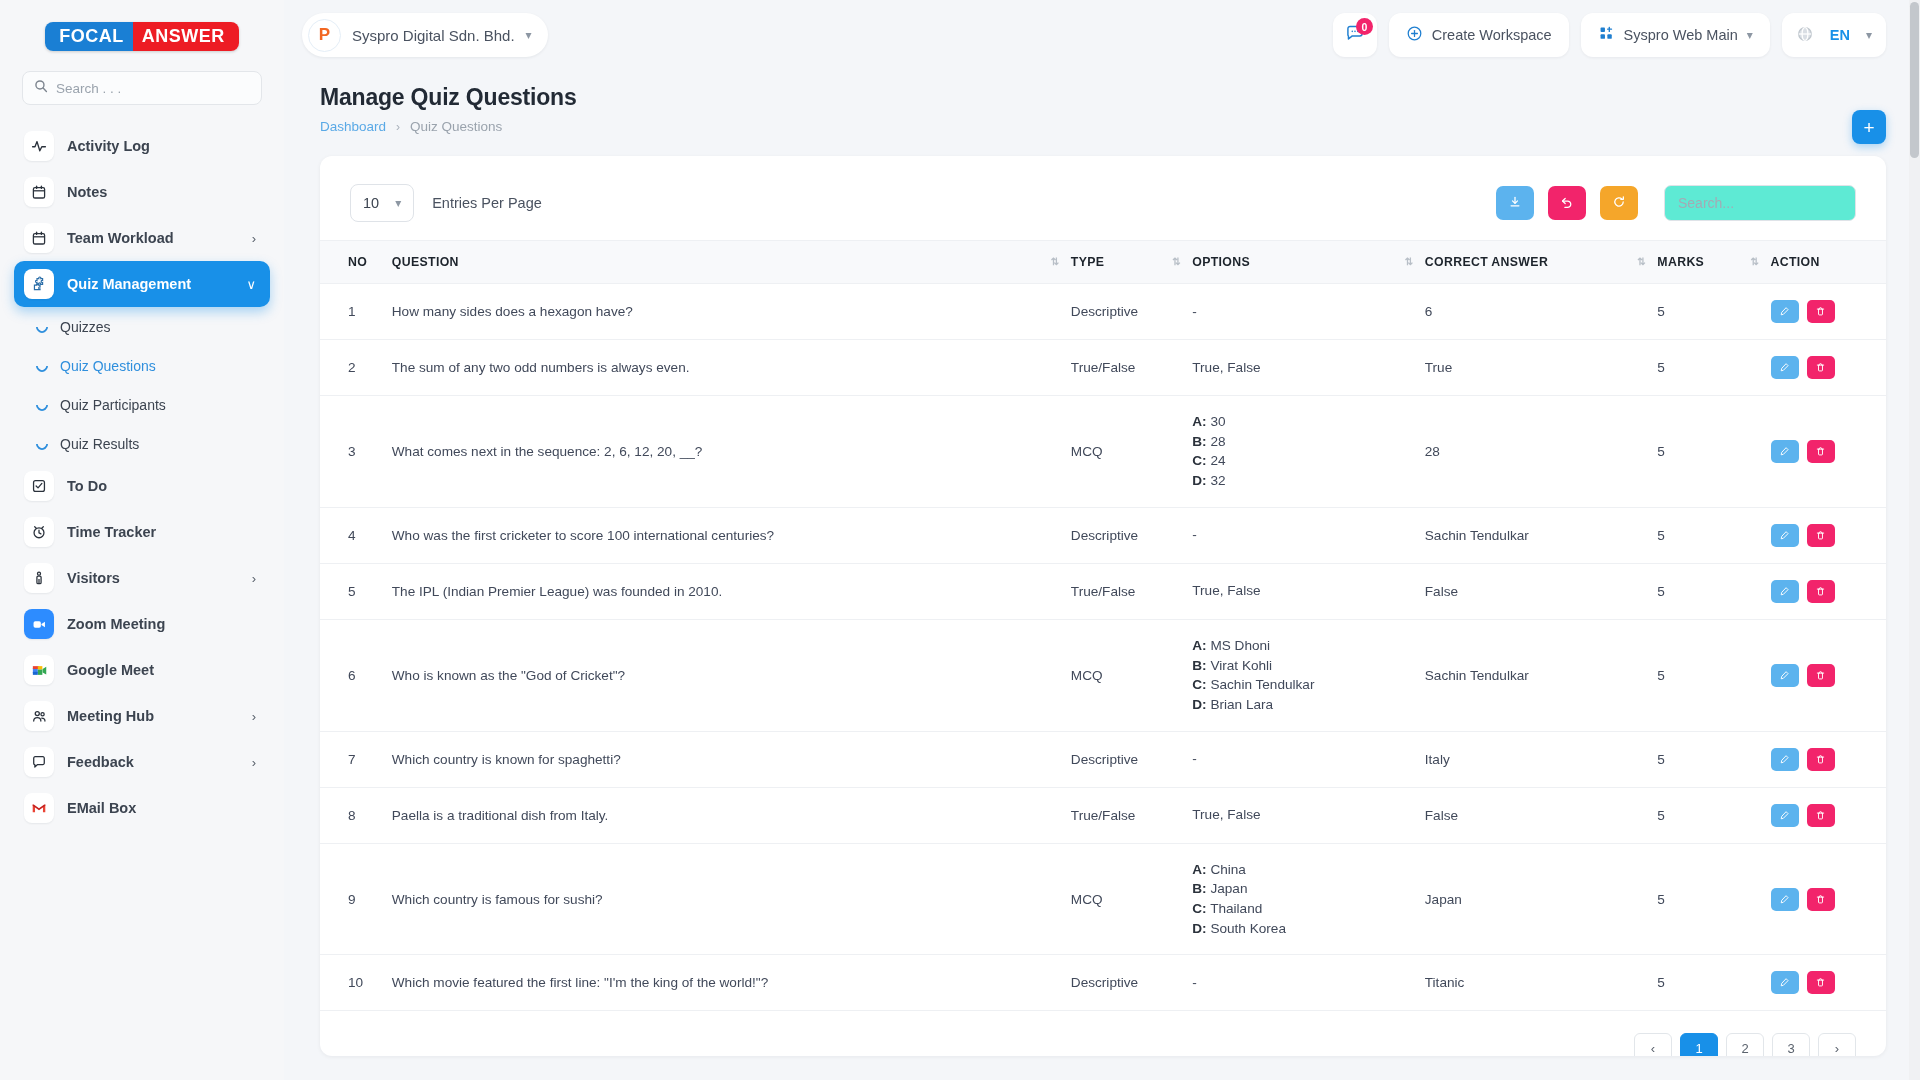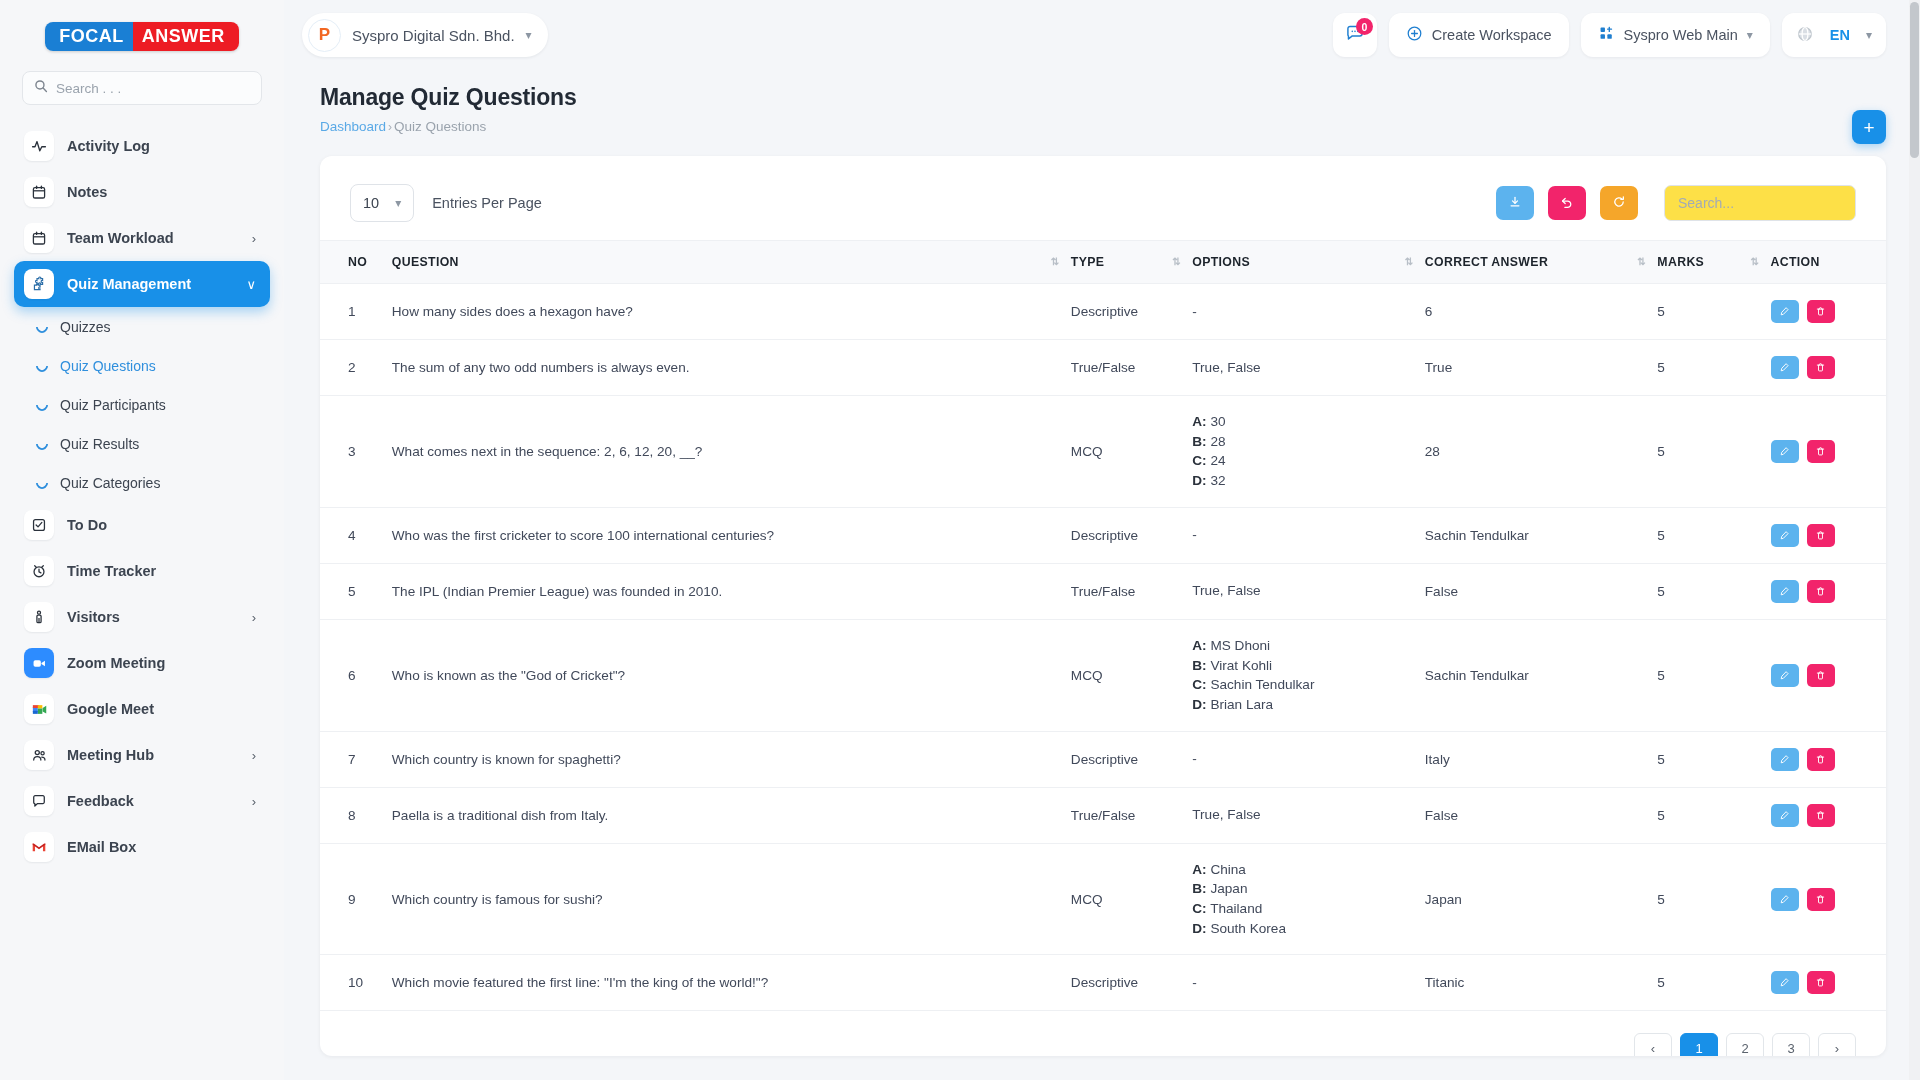--- a/index.html
+++ b/index.html
@@ -112,21 +112,21 @@
     display: flex; align-items: center; gap: 9px;
     height: 44px; padding: 0 17px; background: #fff;
     border-radius: 12px; cursor: pointer; font-size: 14.5px; color: #4a5260;
     box-shadow: 0 1px 3px rgba(16,24,40,.06);
   }
   .lang-pill { gap: 16px; padding: 0 14px; }
   .lang-pill .lg { color: #1890e8; font-weight: 600; font-size: 14.5px; }
 
   .page-head { padding: 14px 34px 0 36px; }
   .page-title { font-size: 23px; font-weight: 700; color: #222a35; letter-spacing: -.2px; }
-  .crumbs { margin-top: 8px; display: flex; align-items: center; gap: 2px; font-size: 13.5px; }
+  .crumbs { margin-top: 8px; display: flex; align-items: center; gap: 10px; font-size: 13.5px; }
   .crumbs .c1 { color: #5aa9e6; cursor: pointer; }
   .crumbs .sep { color: #a9b1bb; font-size: 12px; }
   .crumbs .c2 { color: #9aa3ad; }
 
   .add-btn {
     position: absolute; right: 34px; top: 110px;
     width: 34px; height: 34px; border-radius: 8px;
     background: #1890e8; color: #fff; border: none; cursor: pointer;
     font-size: 19px; line-height: 1;
     display: flex; align-items: center; justify-content: center;
@@ -154,21 +154,21 @@
     cursor: pointer; display: flex; align-items: center; justify-content: center;
     color: #fff;
   }
   .sq-dl { background: #5cb3ee; }
   .sq-undo { background: #f2246b; }
   .sq-refresh { background: #f5a62a; }
   .tbl-search {
     width: 192px; height: 36px; margin-left: 12px;
     border: 1px solid #dfe3e8; border-radius: 7px;
     padding: 0 13px; font-family: inherit; font-size: 14px;
-    color: #4a5260; outline: none; background: #fde047;
+    color: #4a5260; outline: none; background: #5eead4;
   }
   .tbl-search::placeholder { color: #a3abb5; }
 
   table { width: 100%; border-collapse: collapse; table-layout: fixed; }
   thead th {
     background: #f8f9fb; text-align: left;
     font-size: 12.3px; font-weight: 700; letter-spacing: .35px;
     color: #1d242c; padding: 14px 8px; text-transform: uppercase;
     border-top: 1px solid #eef0f3; border-bottom: 1px solid #eef0f3;
     position: relative;
@@ -305,24 +305,20 @@
         <span class="dot"></span>
         <span class="lbl">Quiz Questions</span>
       </div>
       <div class="sub-item">
         <span class="dot"></span>
         <span class="lbl">Quiz Participants</span>
       </div>
       <div class="sub-item">
         <span class="dot"></span>
         <span class="lbl">Quiz Results</span>
-      </div>
-      <div class="sub-item">
-        <span class="dot"></span>
-        <span class="lbl">Quiz Categories</span>
       </div>
 
       <div class="nav-item">
         <span class="ic">
           <svg width="16" height="16" viewBox="0 0 20 20" fill="none" stroke="#2b323c" stroke-width="1.6">
               <rect x="3.2" y="3.2" width="13.6" height="13.6" rx="2.4"></rect>
               <polyline points="6.4,10 8.8,12.4 13.6,6.8" stroke-linecap="round" stroke-linejoin="round"></polyline>
             </svg>
         </span>
         <span class="lbl">To Do</span>

